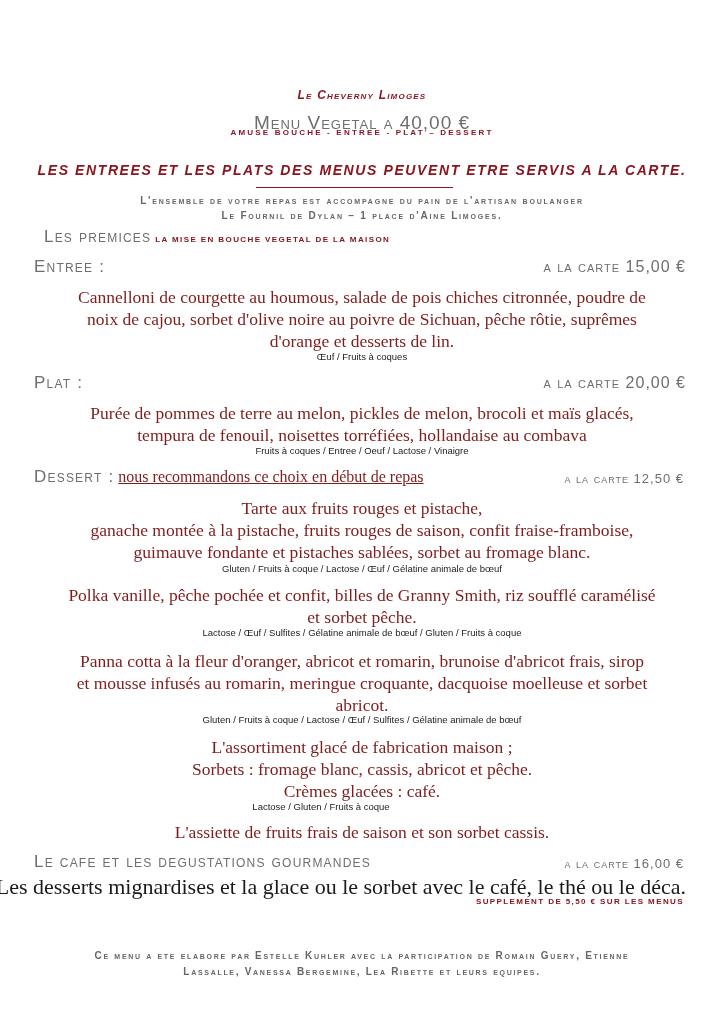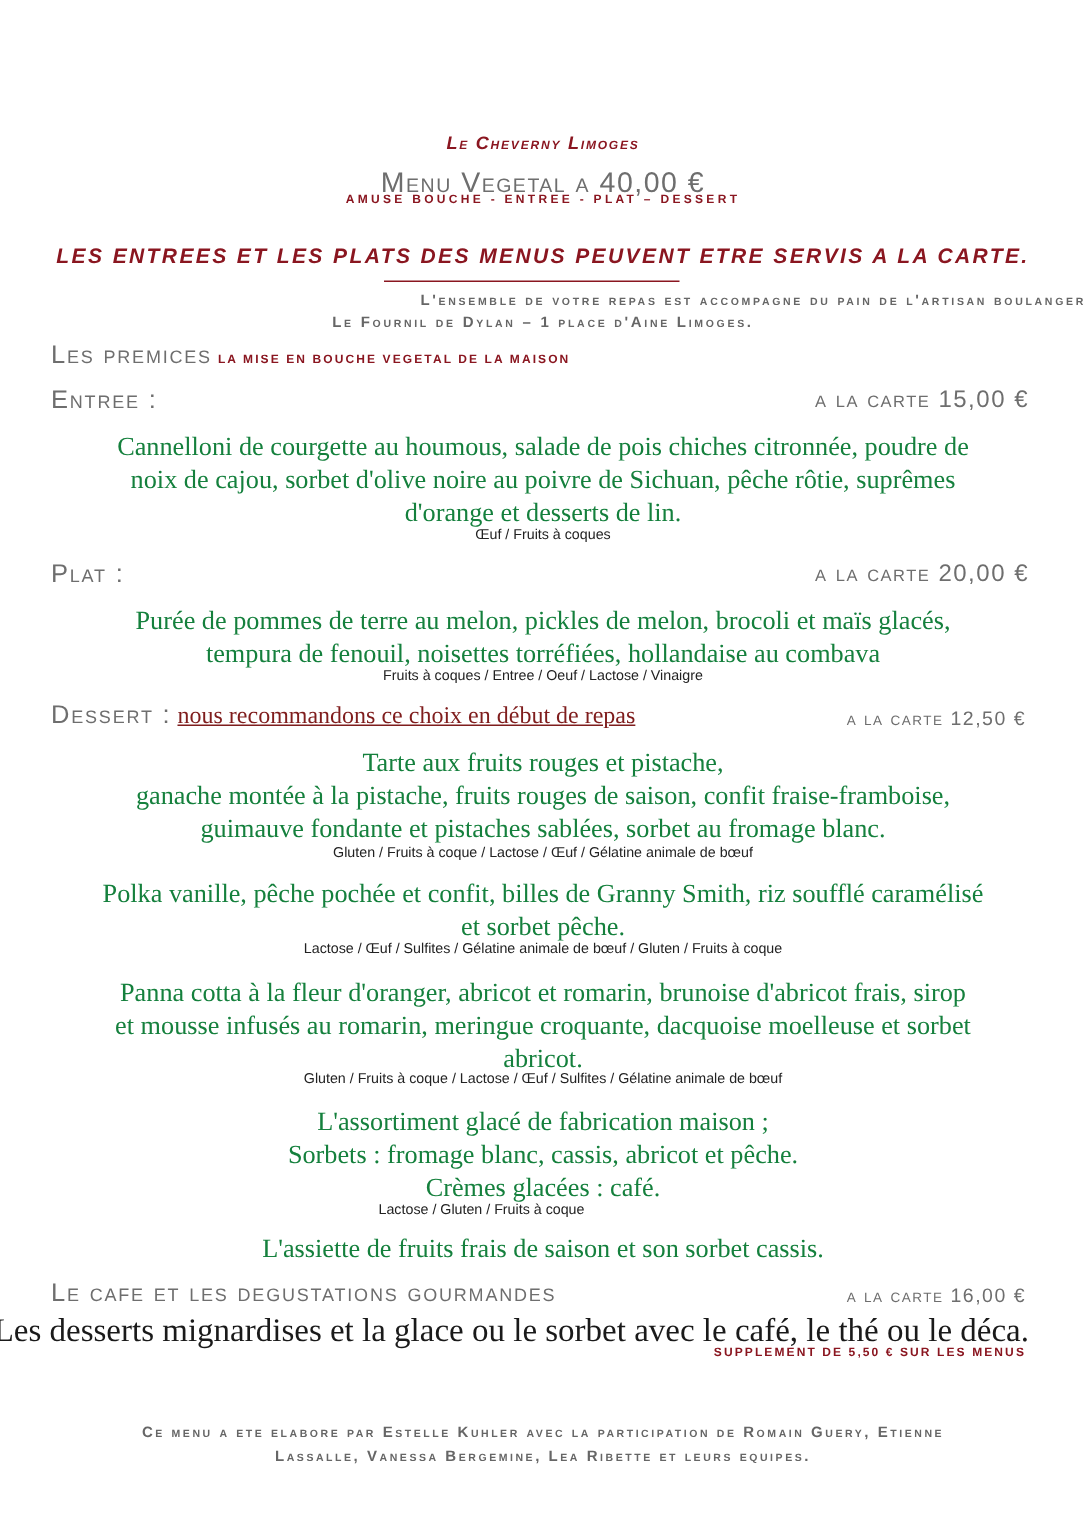--- a/index.html
+++ b/index.html
@@ -8,45 +8,45 @@
   .sans { font-family: "Liberation Sans", "DejaVu Sans", sans-serif; }
   .serif { font-family: "Liberation Serif", "DejaVu Serif", serif; }
   .red { color: #8a1620; }
   .center { left: 0; width: 724px; text-align: center; }
 
   .restaurant { top: 88px; font-size: 12px; font-weight: bold; font-style: italic; letter-spacing: 1.2px; font-variant: small-caps; }
   .menu-title { top: 112px; font-size: 19px; letter-spacing: 1px; font-variant: small-caps; color: #6e6e6e; }
   .courses { top: 128px; font-size: 8px; font-weight: bold; letter-spacing: 2.2px; }
   .notice { top: 162px; font-size: 14px; font-weight: bold; font-style: italic; letter-spacing: 1.6px; }
   .divider { top: 187px; left: 256px; width: 197px; height: 0; border-top: 1.5px solid #8a1620; }
-  .bread1 { top: 195px; font-size: 10px; font-weight: bold; letter-spacing: 1.8px; font-variant: small-caps; color: #666; text-align: right; }
+  .bread1 { top: 195px; font-size: 10px; font-weight: bold; letter-spacing: 1.8px; font-variant: small-caps; color: #666; }
   .bread2 { top: 210px; font-size: 10px; font-weight: bold; letter-spacing: 1.8px; font-variant: small-caps; color: #666; }
 
   .sec-head { font-size: 17px; letter-spacing: 1.2px; font-variant: small-caps; color: #6e6e6e; white-space: nowrap; }
   .sub-red { font-size: 8px; font-weight: bold; letter-spacing: 1.4px; text-transform: uppercase; color: #8a1620; }
   .price { font-size: 16px; letter-spacing: 1px; font-variant: small-caps; color: #6e6e6e; white-space: nowrap; text-align: right; }
   .price-sm { font-size: 13px; letter-spacing: 1px; font-variant: small-caps; color: #6e6e6e; white-space: nowrap; text-align: right; }
 
-  .dish { font-size: 17.5px; line-height: 22px; color: #15803d; text-align: center; }
+  .dish { font-size: 17.5px; line-height: 22px; color: #7f1d1d; text-align: center; }
   .allergens { font-size: 9.5px; line-height: 12px; color: #222; text-align: center; }
 
   .footer { font-size: 10px; font-weight: bold; letter-spacing: 1.7px; font-variant: small-caps; color: #666; }
 </style>
 </head>
 <body>
 
 <div class="abs center sans red restaurant">Le Cheverny Limoges</div>
 <div class="abs center sans menu-title">Menu Vegetal a 40,00 €</div>
 <div class="abs center sans red courses">AMUSE BOUCHE - ENTREE - PLAT – DESSERT</div>
 <div class="abs center sans red notice">LES ENTREES ET LES PLATS DES MENUS PEUVENT ETRE SERVIS A LA CARTE.</div>
 <div class="abs divider"></div>
 <div class="abs center sans bread1">L'ensemble de votre repas est accompagne du pain de l'artisan boulanger</div>
 <div class="abs center sans bread2">Le Fournil de Dylan – 1 place d'Aine Limoges.</div>
 
-<div class="abs" style="top:227px; left:34px; white-space:nowrap;">
+<div class="abs" style="top:227px; left:44px; white-space:nowrap;">
   <span class="sans sec-head">Les premices</span>
   <span class="sans sub-red">la mise en bouche vegetal de la maison</span>
 </div>
 
 <div class="abs sans sec-head" style="top:257px; left:34px;">Entree :</div>
 <div class="abs sans price" style="top:258px; right:38px;">a la carte 15,00 €</div>
 <div class="abs serif dish" style="top:286px; left:30px; width:664px;">
   <div>Cannelloni de courgette au houmous, salade de pois chiches citronnée, poudre de</div>
   <div>noix de cajou, sorbet d'olive noire au poivre de Sichuan, pêche rôtie, suprêmes</div>
   <div>d'orange et desserts de lin.</div>

